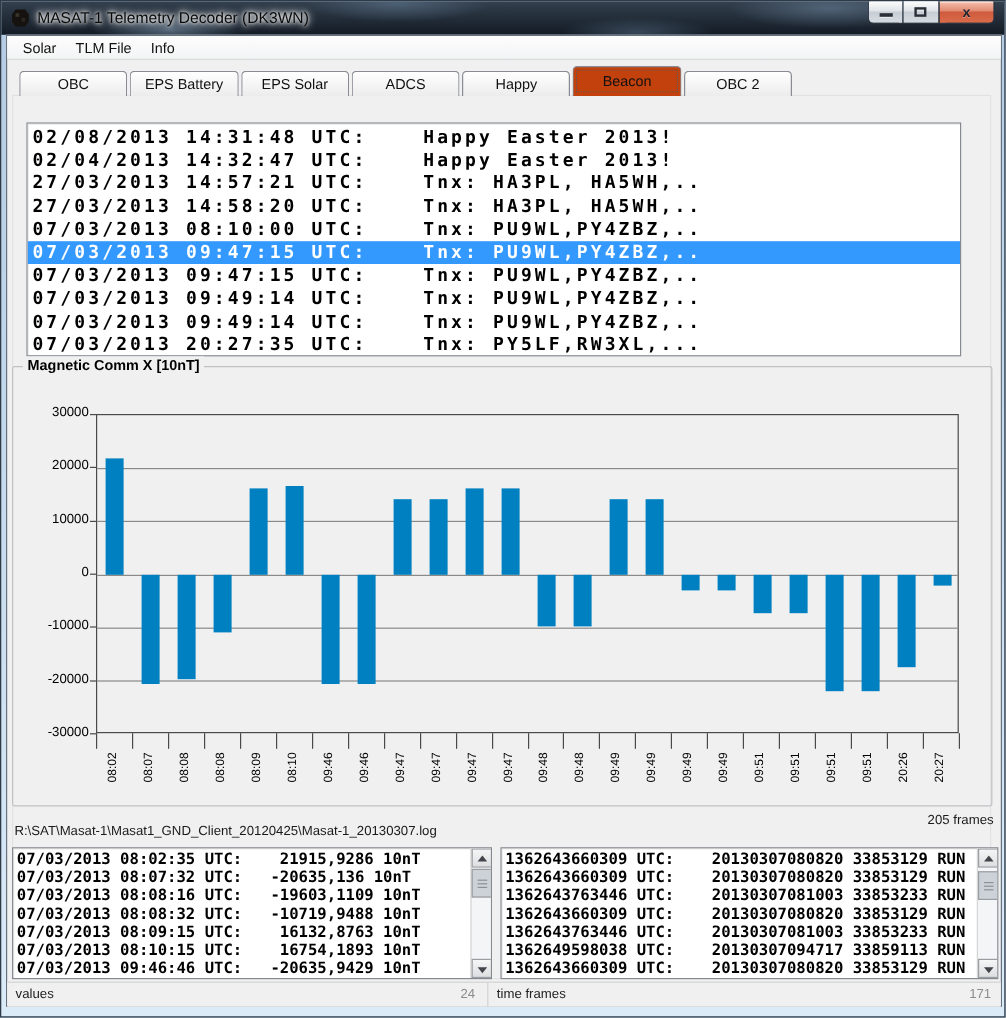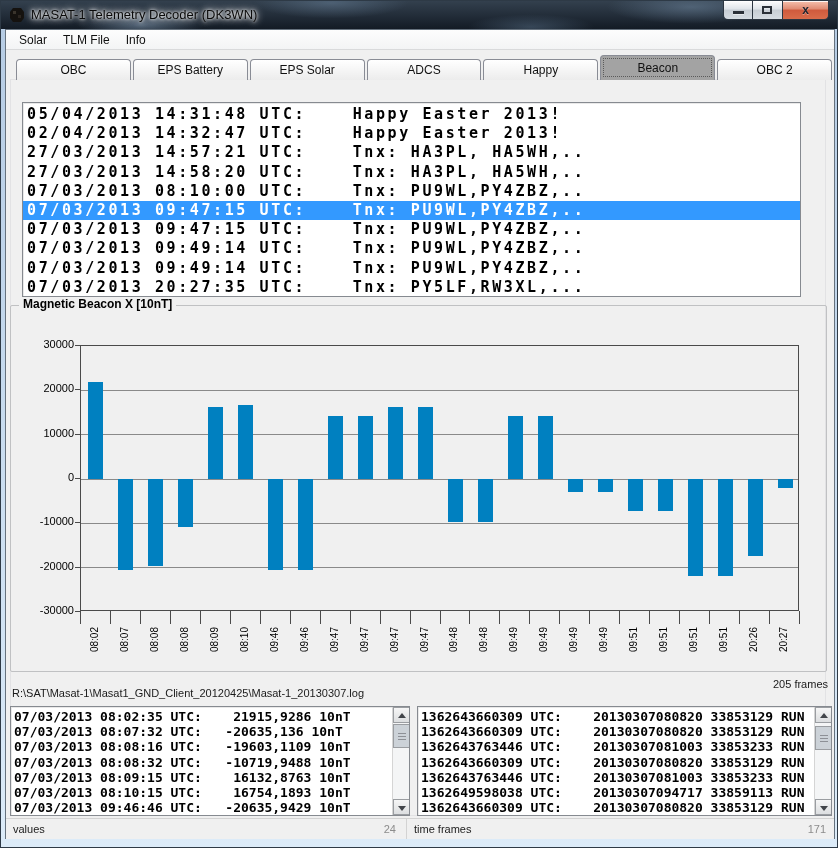--- a/index.html
+++ b/index.html
@@ -27,24 +27,24 @@
     background:linear-gradient(#f6c1ae,#e08a72 45%,#cf5a3d 50%,#d96c4a);}
   .glyph-min{position:absolute;left:9px;bottom:5px;width:11px;height:3px;background:#2b3038;box-shadow:0 1px 0 rgba(255,255,255,.5);}
   .glyph-max{position:absolute;left:9px;top:5px;width:10px;height:8px;border:2px solid #2b3038;background:transparent;}
   .glyph-close{position:absolute;left:0;top:2px;width:100%;text-align:center;font-size:12px;font-weight:bold;color:#20242e;text-shadow:0 1px 0 rgba(255,255,255,.35);}
   
   .client{position:absolute;left:4px;top:28px;width:830px;height:810px;background:#f0f0f0;border:1px solid #66727e;}
   .menubar{position:absolute;left:0;top:0;width:100%;height:20px;background:linear-gradient(#fdfdfd,#f3f4f5);
     border-bottom:1px solid #d9dadb;display:flex;align-items:center;padding-left:5px;font-size:12px;color:#111;}
   .menu-item{padding:2px 8px;cursor:default;}
   
-  .tabstrip{position:absolute;left:10px;top:28px;width:816px;height:22px;display:flex;gap:2px;align-items:flex-end;}
+  .tabstrip{position:absolute;left:10px;top:28px;width:644px;height:22px;display:flex;gap:2px;align-items:flex-end;}
   .tab{flex:1;height:21px;background:linear-gradient(#ffffff,#ececec);border:1px solid #898c95;border-bottom:none;
     border-radius:4px 4px 0 0;display:flex;align-items:center;justify-content:center;font-size:12px;color:#111;position:relative;z-index:1;}
-  .tab.active{height:25px;background:#a3a3a3;z-index:3;outline:1px dotted #5a5a5a;outline-offset:-4px;}
+  .tab.active{height:25px;background:#c2410c;z-index:3;outline:1px dotted #5a5a5a;outline-offset:-4px;}
   .tabpage{position:absolute;left:4px;top:49px;width:816px;height:737px;border:1px solid #e2e2e4;background:#f0f0f0;z-index:0;}
   
   .beacon-list{position:absolute;left:16px;top:72px;width:779px;height:195px;background:#fff;
     border:1px solid #868a90;box-shadow:inset 1px 1px 0 #e9e9e9;padding-top:2px;overflow:hidden;z-index:2;}
   .brow{height:19.2px;line-height:19.2px;font-family:"DejaVu Sans Mono","Liberation Mono",monospace;
     font-size:15px;font-weight:bold;letter-spacing:2.6px;white-space:pre;color:#000;padding-left:4px;}
   .brow.selected{background:#3399ff;color:#fff;}
   
   .groupbox{position:absolute;left:4px;top:275px;width:817px;height:367px;border:1px solid #c0c1c3;border-radius:2px;z-index:2;}
   .groupbox-label{position:absolute;left:8px;top:-9px;background:#f0f0f0;padding:0 4px;font-size:12px;font-weight:bold;color:#000;}
@@ -122,34 +122,34 @@
         <div class="tab">OBC</div>
         <div class="tab">EPS Battery</div>
         <div class="tab">EPS  Solar</div>
         <div class="tab">ADCS</div>
         <div class="tab">Happy</div>
         <div class="tab active">Beacon</div>
         <div class="tab">OBC 2</div>
       </div>
 
     <div class="beacon-list">
-        <div class="brow">05/04/2013 14:31:48 UTC:    Happy Easter 2013!</div>
+        <div class="brow">02/08/2013 14:31:48 UTC:    Happy Easter 2013!</div>
         <div class="brow">02/04/2013 14:32:47 UTC:    Happy Easter 2013!</div>
         <div class="brow">27/03/2013 14:57:21 UTC:    Tnx: HA3PL, HA5WH,..</div>
         <div class="brow">27/03/2013 14:58:20 UTC:    Tnx: HA3PL, HA5WH,..</div>
         <div class="brow">07/03/2013 08:10:00 UTC:    Tnx: PU9WL,PY4ZBZ,..</div>
         <div class="brow selected">07/03/2013 09:47:15 UTC:    Tnx: PU9WL,PY4ZBZ,..</div>
         <div class="brow">07/03/2013 09:47:15 UTC:    Tnx: PU9WL,PY4ZBZ,..</div>
         <div class="brow">07/03/2013 09:49:14 UTC:    Tnx: PU9WL,PY4ZBZ,..</div>
         <div class="brow">07/03/2013 09:49:14 UTC:    Tnx: PU9WL,PY4ZBZ,..</div>
         <div class="brow">07/03/2013 20:27:35 UTC:    Tnx: PY5LF,RW3XL,...</div>
       </div>
 
     <div class="groupbox">
-      <span class="groupbox-label">Magnetic Beacon X [10nT]</span>
+      <span class="groupbox-label">Magnetic Comm X [10nT]</span>
     </div>
     <div class="chart">
         <div class="plot">
           <div class="gridline" style="top: 43.8333px;"></div>
           <div class="gridline" style="top: 88.1667px;"></div>
           <div class="gridline" style="top: 132.5px;"></div>
           <div class="gridline" style="top: 176.833px;"></div>
           <div class="gridline" style="top: 221.167px;"></div>
           <div class="bar" style="background: rgb(0, 128, 192); width: 15px; left: 7.47917px; top: 35.8391px; height: 97.1609px;"></div>
           <div class="bar" style="background: rgb(0, 128, 192); width: 15px; left: 37.4375px; top: 133px; height: 91.4818px;"></div>

